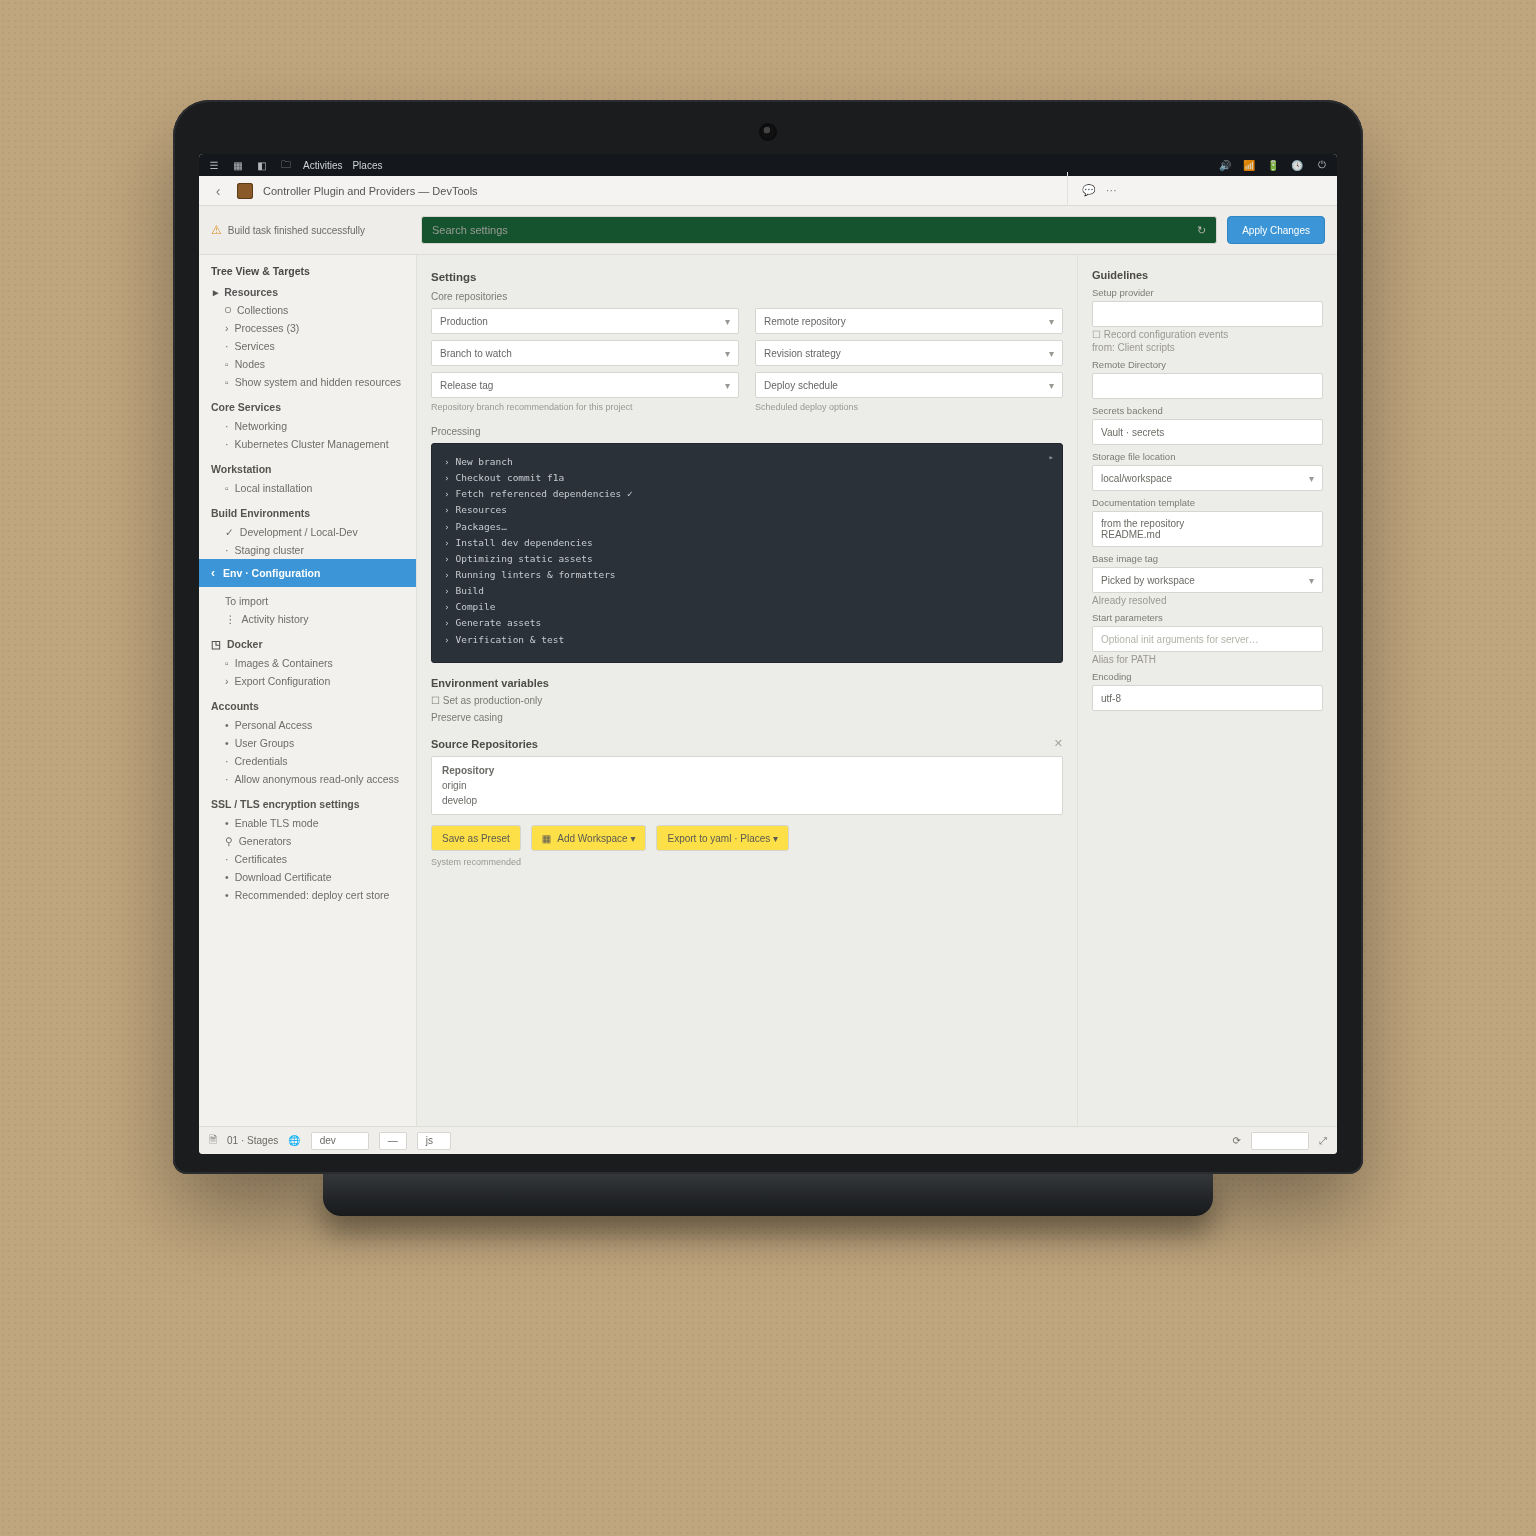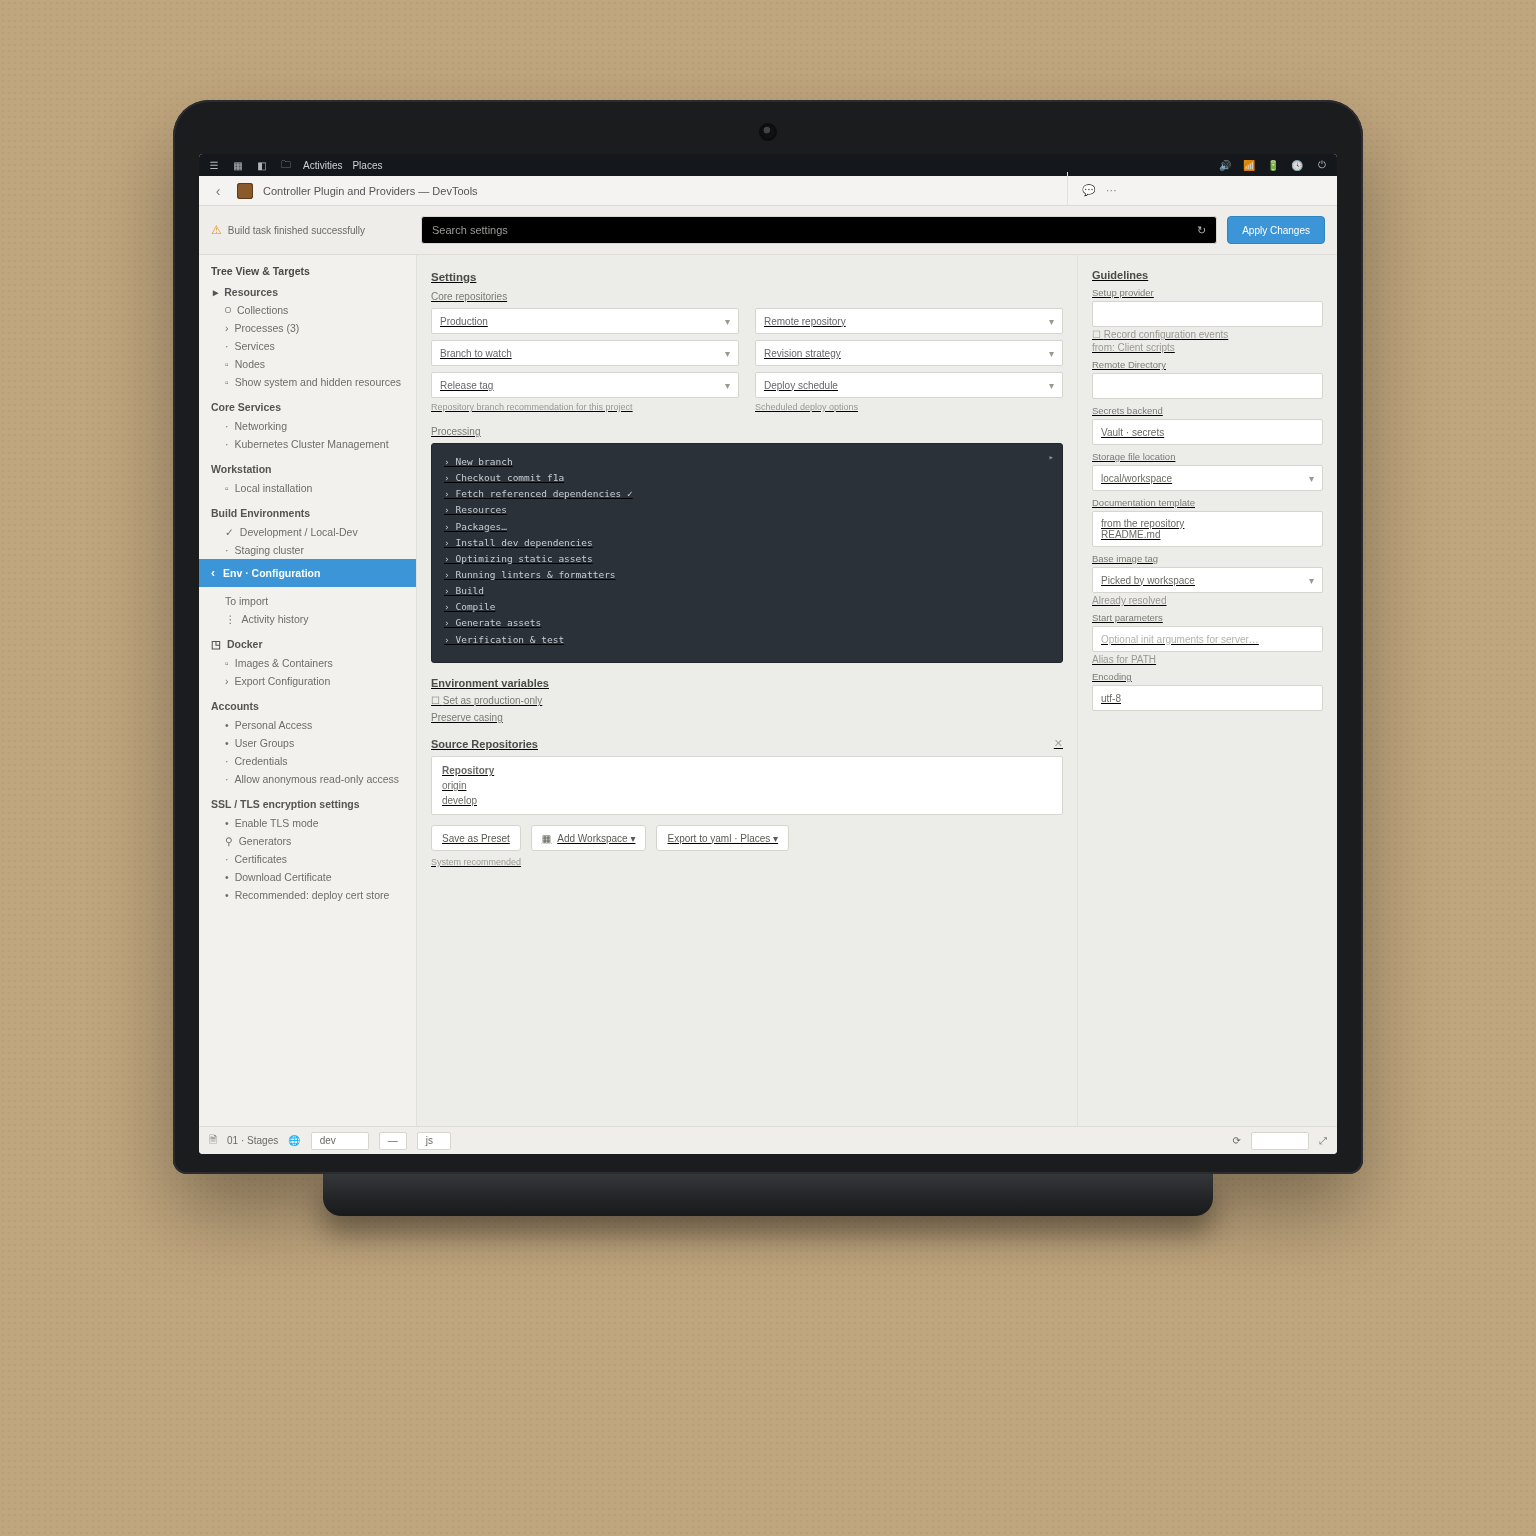--- a/index.html
+++ b/index.html
@@ -65,21 +65,21 @@
   .toolbar {
     display:flex; gap:10px; padding:10px 12px;
     background:#eeedea; border-bottom:1px solid #dedcd7; align-items:center;
   }
   .tool-left {
     width:200px; font-size:10px; color:#6b6b6b;
     display:flex; gap:6px; align-items:center;
   }
   .warn-ico { color:#d98f1e; font-size:12px;}
   .search {
-    flex:1; height:28px; background:#000000; border:1px solid #d7d5cf; border-radius:3px;
+    flex:1; height:28px; background:#14532d; border:1px solid #d7d5cf; border-radius:3px;
     display:flex; align-items:center; padding:0 10px; color:#9a9a97;
   }
   .search .ref { margin-left:auto; color:#b6b4ae;}
   .primary-btn {
     height:28px; padding:0 14px; border-radius:4px;
     background:#3b95d6; color:#fff; font-size:10px;
     display:flex; align-items:center; border:1px solid #2f84c2;
   }
   
   .body { flex:1; display:flex; min-height:0;}
@@ -90,21 +90,21 @@
   .sb-h { padding:10px 12px 6px; font-weight:600; color:#4a4946;}
   .sb-h2 { padding:10px 12px 4px; font-weight:600; color:#55544f; font-size:10.5px;}
   .sb-item { padding:3px 12px 3px 26px; color:#6e6d68; display:flex; gap:6px; align-items:center;}
   .sb-item.top { padding-left:14px; font-weight:600; color:#555;}
   .sb-item .dot{width:6px;height:6px;border:1px solid #9a988f;border-radius:2px;}
   .sb-active {
     background:#3b95d6; color:#fff; padding:7px 12px; display:flex; gap:8px; align-items:center;
     font-weight:600;
   }
   .sb-active .chev{font-size:12px;}
-  .content { flex:1; display:flex; min-height:0;text-decoration:underline;}
+  .content { flex:1; display:flex; min-height:0;}
   .main { flex:1; padding:12px 14px; overflow:auto; color:#4e4d49;}
   .right { width:260px; padding:12px 14px; border-left:1px solid #e3e1db;}
   h4.section { font-size:11.5px; font-weight:700; color:#4a4945; margin:4px 0 8px;}
   .sub { font-size:10px; color:#7b7a74; margin-bottom:6px;}
   .row2 { display:flex; gap:16px;}
   .row2 > div { flex:1;}
   .select, .input {
     height:26px; background:#fff; border:1px solid #d7d5cf; border-radius:2px;
     display:flex; align-items:center; padding:12px 8px; color:#666; font-size:10px;
     margin-bottom:6px; position:relative;
@@ -117,21 +117,21 @@
     padding:10px 12px; font-family:Menlo,Consolas,monospace; font-size:9.5px;
     line-height:1.7; position:relative; min-height:220px;
   }
   .terminal .tab{position:absolute; top:6px; right:8px; color:#8b9299; font-size:9px;}
   .block { margin-top:14px;}
   .block h5{font-size:11px;font-weight:700;color:#4c4b46;margin-bottom:6px;display:flex;align-items:center;}
   .block h5 .x{margin-left:auto;color:#a7a59d;font-weight:400;}
   .listbox { background:#fff;border:1px solid #d8d6d0;border-radius:2px;padding:6px 10px;font-size:10px;color:#6a6964;}
   .listbox div{padding:2px 0;}
   .btnrow{display:flex;gap:10px;margin-top:10px;}
-  .btn{height:26px;padding:0 10px;background:#ffffff;border:1px solid #d6d4ce;border-radius:3px;display:flex;align-items:center;gap:6px;font-size:10px;color:#5a5954;}
+  .btn{height:26px;padding:0 10px;background:#fde047;border:1px solid #d6d4ce;border-radius:3px;display:flex;align-items:center;gap:6px;font-size:10px;color:#5a5954;}
   .right h5{font-size:11px;font-weight:700;color:#4b4a45;margin:2px 0 6px;}
   .right .lbl{font-size:9.5px;color:#7c7b74;margin:6px 0 3px;}
   .right .field{height:26px;background:#fff;border:1px solid #d7d5cf;border-radius:2px;display:flex;align-items:center;padding:0 8px;font-size:10px;color:#6b6a64;position:relative;}
   .right .field.sel::after{content:"▾";position:absolute;right:8px;color:#9a9892;}
   .right .small{font-size:10px;color:#9a9892;margin-top:2px;}
   
   .status{height:28px;background:#efeeeb;border-top:1px solid #dedcd6;display:flex;align-items:center;gap:10px;padding:0 10px;font-size:10px;color:#6a6963;}
   .status .mini{height:18px;background:#fff;border:1px solid #d7d5cf;border-radius:2px;padding:0 8px;display:flex;align-items:center;min-width:58px;}
   .status .spacer{flex:1;}
 </style>

